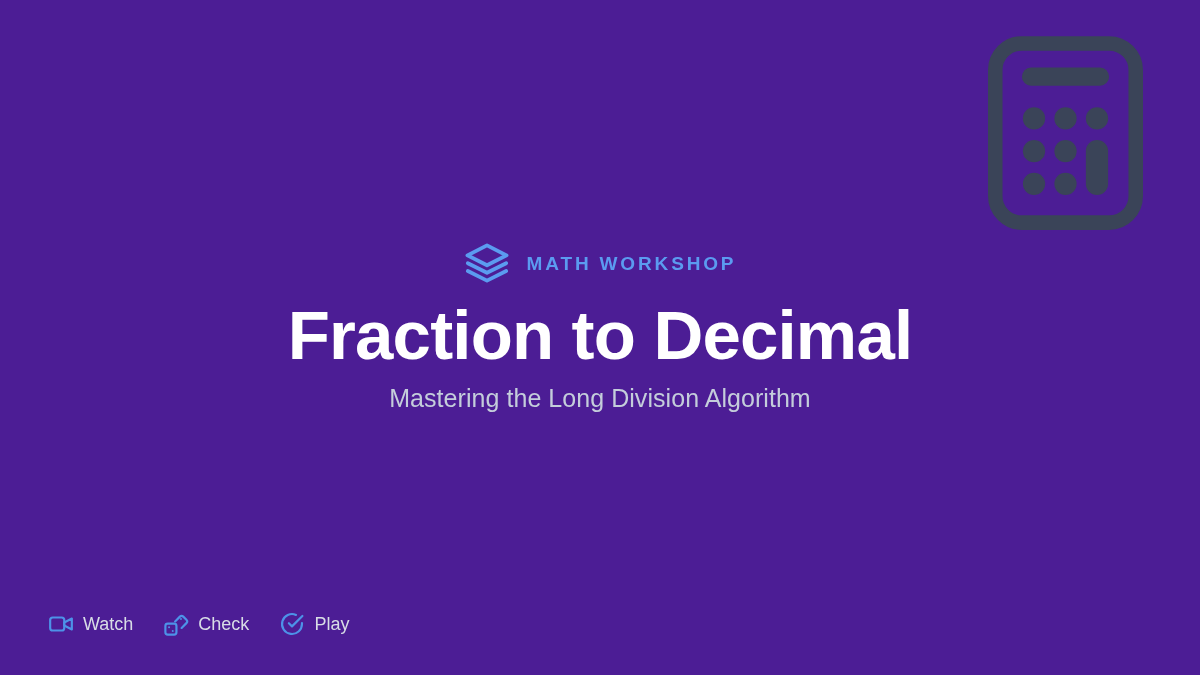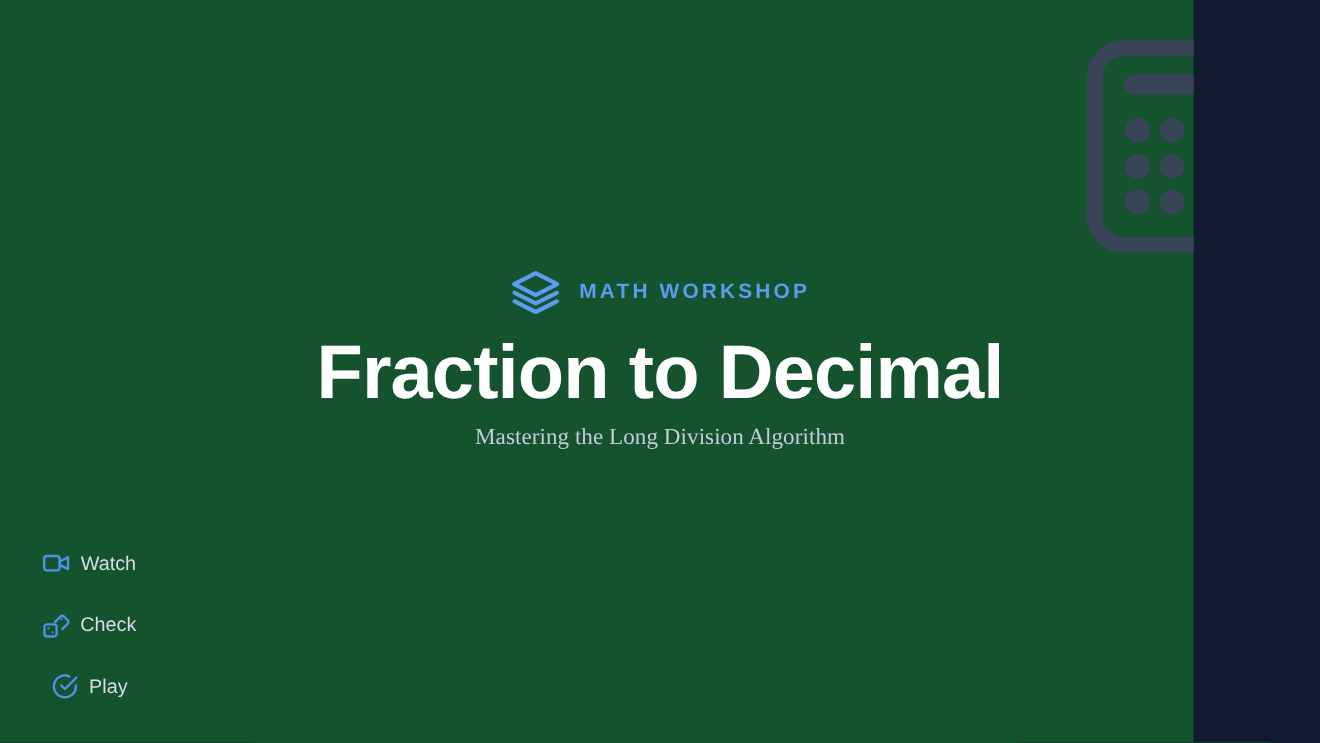--- a/index.html
+++ b/index.html
@@ -10,23 +10,23 @@
     width: 1200px;
     height: 675px;
     overflow: hidden;
     background: #111a2e;
     font-family: "Liberation Sans", sans-serif;
     -webkit-font-smoothing: antialiased;
   }
 
   .slide {
     position: relative;
-    width: 1085px;
+    width: 1200px;
     height: 675px;
-    background: #14532d;
+    background: #4c1d95;
     overflow: hidden;
   }
 
   
   .watermark {
     position: absolute;
     top: 35px;
     left: 988px;
     width: 155px;
     height: 196px;
@@ -76,38 +76,36 @@
     font-weight: bold;
     color: #ffffff;
     letter-spacing: -0.012em;
     line-height: 1.04;
     margin: 0;
     white-space: nowrap;
   }
 
   .subtitle {
     margin: 11px 0 0 0;
-    font-size: 21px;
+    font-size: 25px;
     font-weight: normal;
     color: #c4cddb;
     letter-spacing: 0.002em;
     line-height: 1.2;
     text-align: center;
-    font-family: Liberation Serif, serif;
   }
 
   
   .footer-row {
     position: absolute;
-    left: 38px;
+    left: 48px;
     bottom: 38px;
     display: flex;
     align-items: center;
     gap: 30px;
-    flex-direction: column;
   }
   .footer-item {
     display: flex;
     align-items: center;
     gap: 9px;
   }
   .footer-icon {
     width: 26px;
     height: 26px;
     color: #4d92e8;

